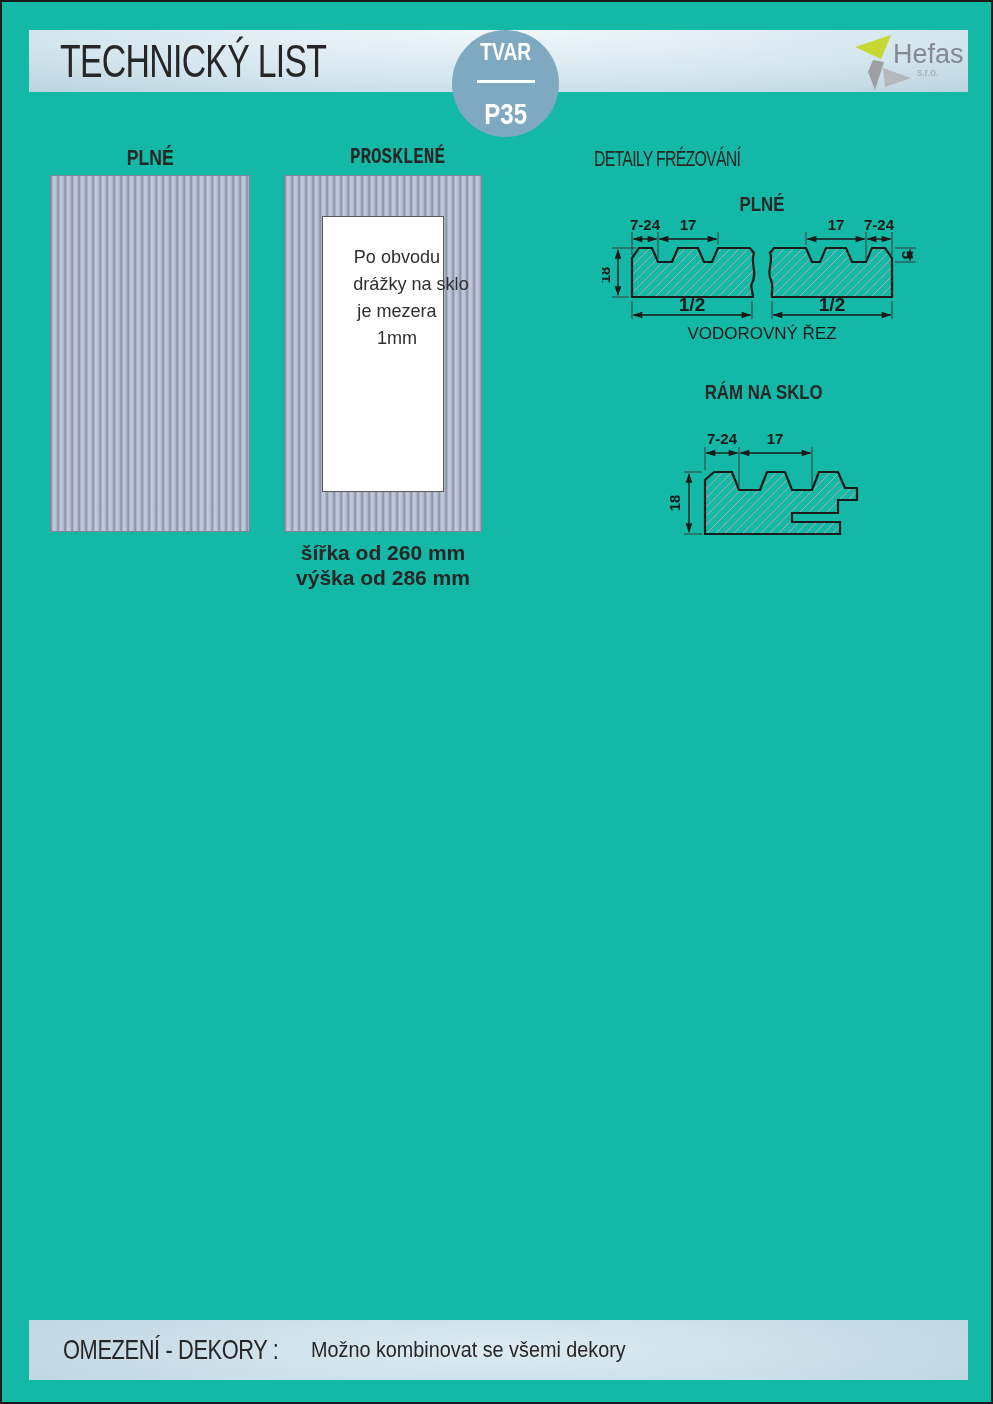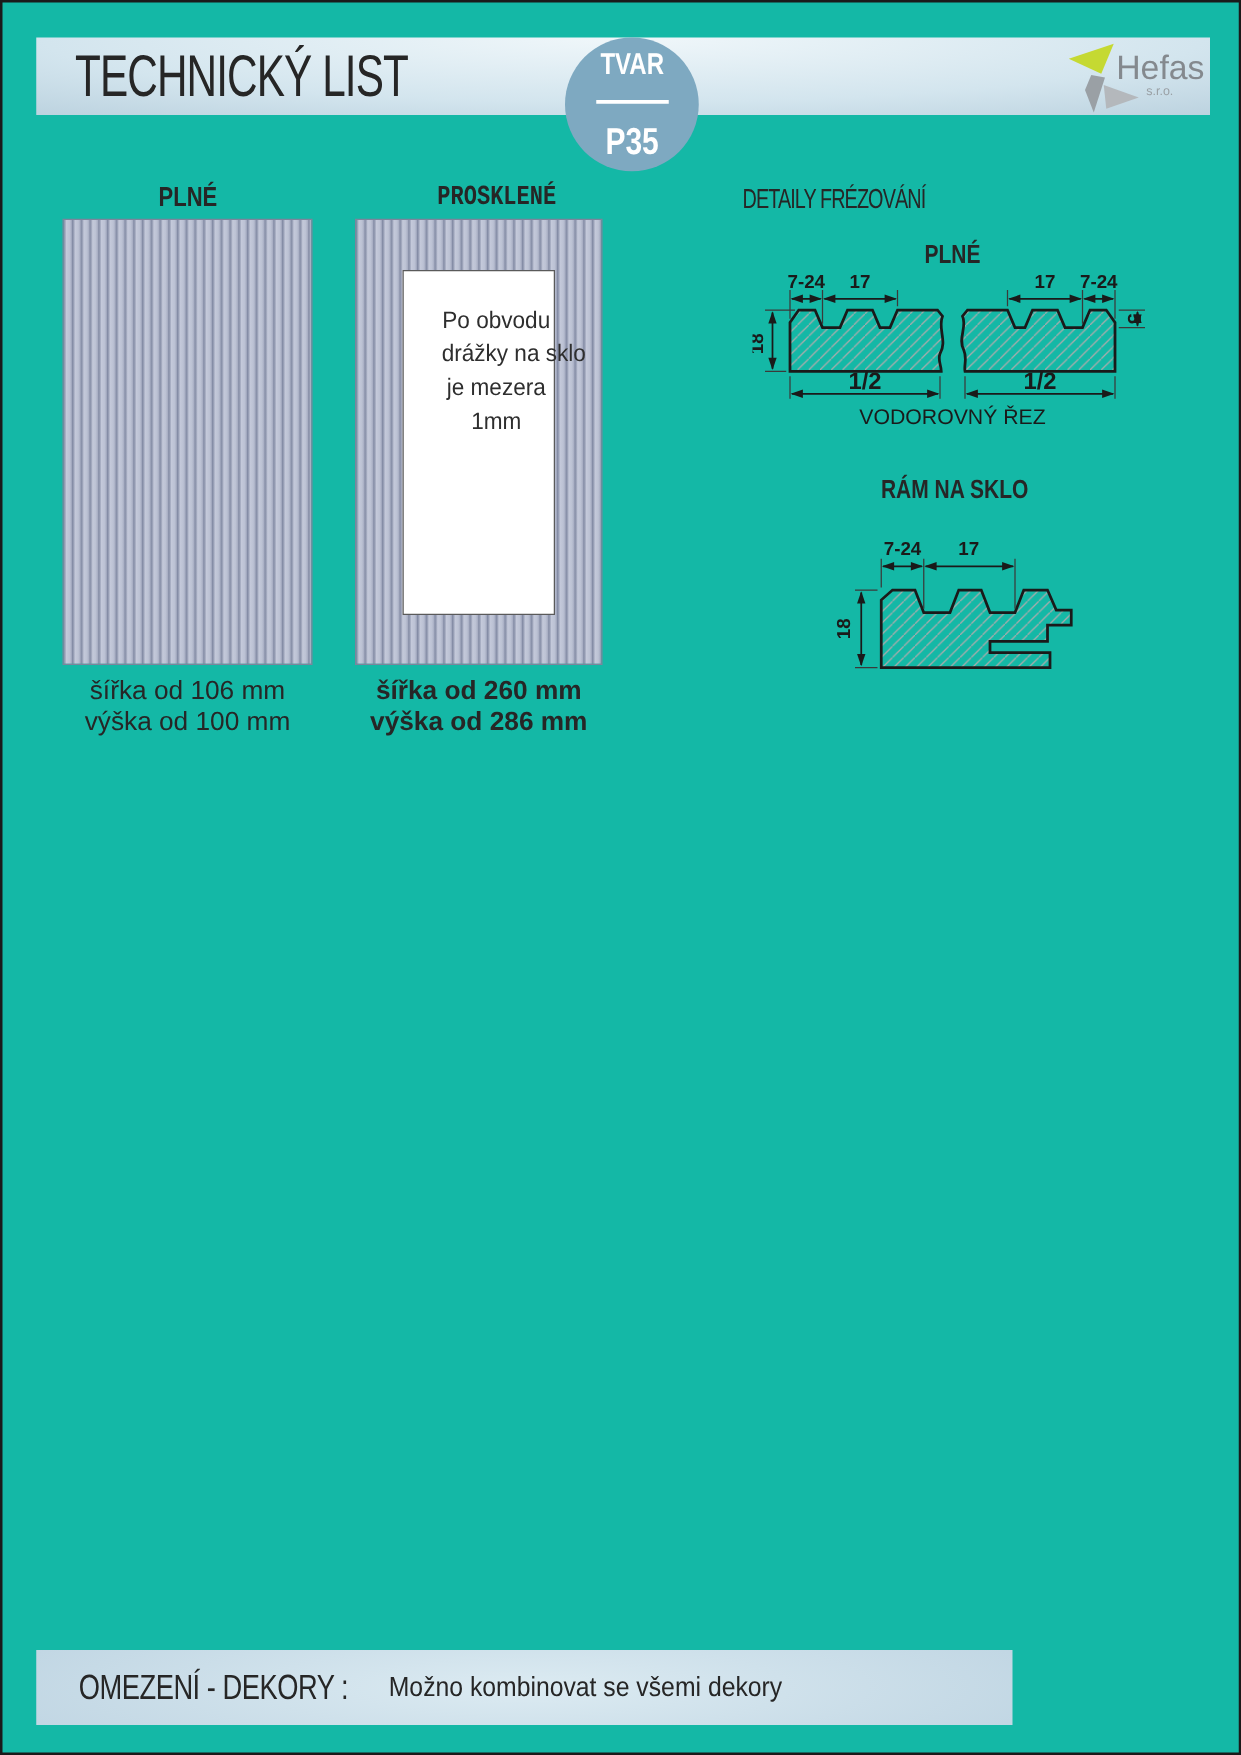--- a/index.html
+++ b/index.html
@@ -74,21 +74,21 @@
   }
   .drawing{position:absolute;}
   
   .profile{fill-rule:evenodd;stroke:#1a1a1a;stroke-width:2.2px;stroke-linejoin:miter;}
   .ext{stroke:#3a3a3a;stroke-width:1px;}
   .dim{stroke:#1a1a1a;stroke-width:1.4px;}
   .dimtxt{font-family:"Liberation Sans",sans-serif;font-weight:bold;fill:#1a1a1a;}
   .captxt{font-family:"Liberation Sans",sans-serif;fill:#1a1a1a;}
   
   .footer-band{
-    position:absolute;left:27px;top:1318px;width:781px;height:60px;
+    position:absolute;left:27px;top:1318px;width:939px;height:60px;
     background:radial-gradient(ellipse 120% 260% at 50% 50%, #dcebf2 0%, #c2d7e4 45%, #a3bfd2 85%, #9ab7cc 100%);
     display:flex;align-items:center;
   }
   .footer-label{
     font-size:28px;color:#262626;margin-left:34px;white-space:nowrap;
     transform:scaleX(0.78);transform-origin:left center;letter-spacing:-0.5px;
   }
   .footer-text{
     font-size:22px;color:#262626;white-space:nowrap;margin-left:-28px;
     transform:scaleX(0.9);transform-origin:left center;
@@ -115,24 +115,20 @@
     <polygon points="26,28 37,30 28,58 21,40" fill="#9aa0a5"></polygon>
     <polygon points="36,36 64,46 38,55" fill="#b4b8bc"></polygon>
     <text x="46" y="31" font-size="27" fill="#84898e" font-family="Liberation Sans, sans-serif">Hefas</text>
     <text x="70" y="44" font-size="10" fill="#9aa0a5" font-family="Liberation Sans, sans-serif">s.r.o.</text>
   </svg>
 
   <div class="panel-label" style="left:48px;width:200px;">
     <span class="cond-c">PLNÉ</span>
   </div>
   <div class="stripe-panel" style="left:48px;width:200px;"></div>
-  <div class="panel-dims" style="left:48px;width:200px;">
-    <div>šířka od 106 mm</div>
-    <div>výška od 100 mm</div>
-  </div>
 
   <div class="panel-label" style="left:296px;width:198px;font-family:Liberation Mono, monospace;">
     <span class="cond-c">PROSKLENÉ</span>
   </div>
   <div class="stripe-panel" style="left:282px;width:198px;">
     <div class="glass-window">
       <div class="note-line">Po obvodu</div>
       <div class="note-line">drážky na sklo</div>
       <div class="note-line">je mezera</div>
       <div class="note-line">1mm</div>

